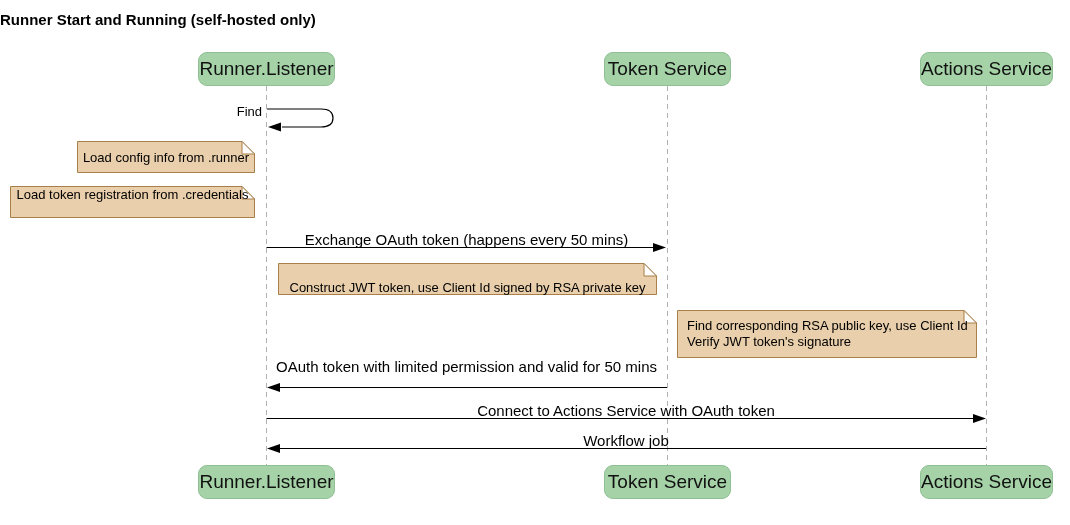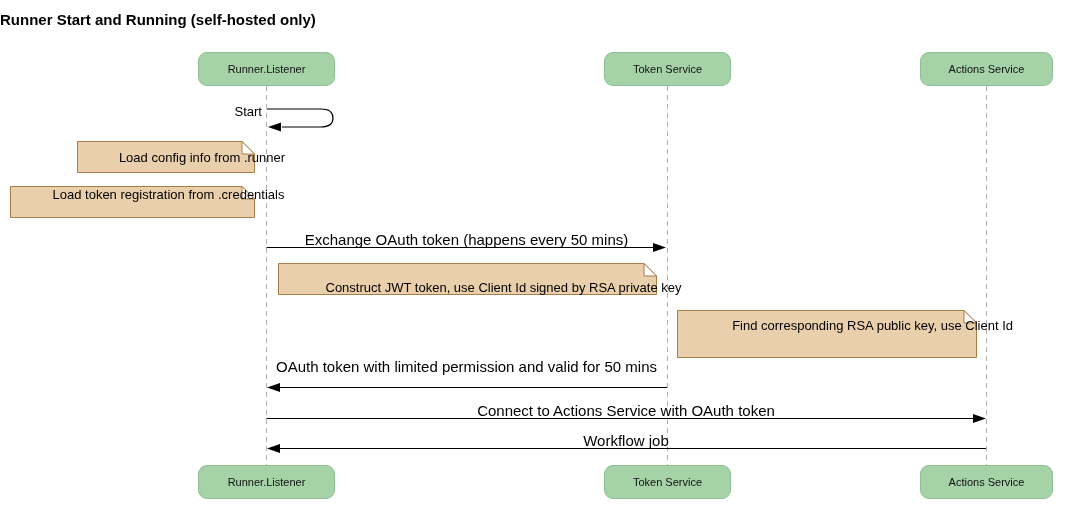--- a/index.html
+++ b/index.html
@@ -16,24 +16,24 @@
   #overlay{position:absolute;left:0;top:0;z-index:0;}
   .lifeline{stroke:var(--lifeline);stroke-width:1;stroke-dasharray:5 4;}
   .msg-line{stroke:var(--arrow);stroke-width:1.2;fill:none;}
   .arrow-head{fill:var(--arrow);stroke:none;}
   .note-shape{fill:var(--note-fill);stroke:var(--note-border);stroke-width:1;}
   .note-fold{fill:#ffffff;stroke:var(--note-border);stroke-width:1;}
   .abs{position:absolute;z-index:1;}
   .title{left:0;top:11px;width:1070px;text-align:left;font-size:15px;font-weight:bold;color:#000;}
   .participant{display:flex;align-items:center;justify-content:center;height:34px;
     background:var(--participant-fill);border:1px solid var(--participant-border);
-    border-radius:9px;font-size:11px;color:#111;}
+    border-radius:9px;font-size:19px;color:#111;}
   .msg-label{font-size:15px;color:#000;text-align:center;height:14px;line-height:14px;white-space:nowrap;}
   .self-label{font-size:13px;color:#000;text-align:right;white-space:nowrap;}
-  .note-text{display:flex;align-items:center;justify-content:center;font-size:13px;color:#000;white-space:nowrap;margin-left:36px;}
+  .note-text{display:flex;align-items:center;justify-content:center;font-size:13px;color:#000;white-space:nowrap;}
   .note-text.multiline{display:block;padding:8px 0 0 10px;line-height:16px;text-align:left;}
 </style>
 </head>
 <body>
 
 <div id="stage">
 
   <svg id="overlay" width="1070" height="525" viewBox="0 0 1070 525">
 
     <line class="lifeline" x1="266.5" y1="86" x2="266.5" y2="466"></line>
@@ -86,27 +86,28 @@
   <div class="abs title">Runner Start and Running (self-hosted only)</div>
 
   <div class="abs participant" style="left:198px;top:52px;width:137px;">Runner.Listener</div>
   <div class="abs participant" style="left:604px;top:52px;width:127px;">Token Service</div>
   <div class="abs participant" style="left:920px;top:52px;width:133px;">Actions Service</div>
 
   <div class="abs participant" style="left:198px;top:465px;width:137px;">Runner.Listener</div>
   <div class="abs participant" style="left:604px;top:465px;width:127px;">Token Service</div>
   <div class="abs participant" style="left:920px;top:465px;width:133px;">Actions Service</div>
 
-  <div class="abs self-label" style="left:162px;top:104px;width:100px;">Start</div>
+  <div class="abs self-label" style="left:162px;top:104px;width:100px;">Find</div>
 
   <div class="abs note-text" style="left:77px;top:141px;width:178px;height:32px;">Load config info from .runner</div>
   <div class="abs note-text" style="left:10px;top:186px;width:245px;height:16px;">Load token registration from .credentials</div>
   <div class="abs note-text" style="left:278px;top:263px;width:379px;height:48px;">Construct JWT token, use Client Id signed by RSA private key</div>
-  <div class="abs note-text multiline" style="left:677px;top:310px;width:300px;height:48px;text-align:right;">
+  <div class="abs note-text multiline" style="left:677px;top:310px;width:300px;height:48px;">
     <div>Find corresponding RSA public key, use Client Id</div>
+    <div>Verify JWT token's signature</div>
   </div>
 
   <div class="abs msg-label" style="left:266px;top:233px;width:401px;">Exchange OAuth token (happens every 50 mins)</div>
   <div class="abs msg-label" style="left:266px;top:360px;width:401px;">OAuth token with limited permission and valid for 50 mins</div>
   <div class="abs msg-label" style="left:266px;top:434px;width:720px;">Workflow job</div>
   <div class="abs msg-label" style="left:266px;top:404px;width:720px;">Connect to Actions Service with OAuth token</div>
 
 </div>
 
 </body></html>

